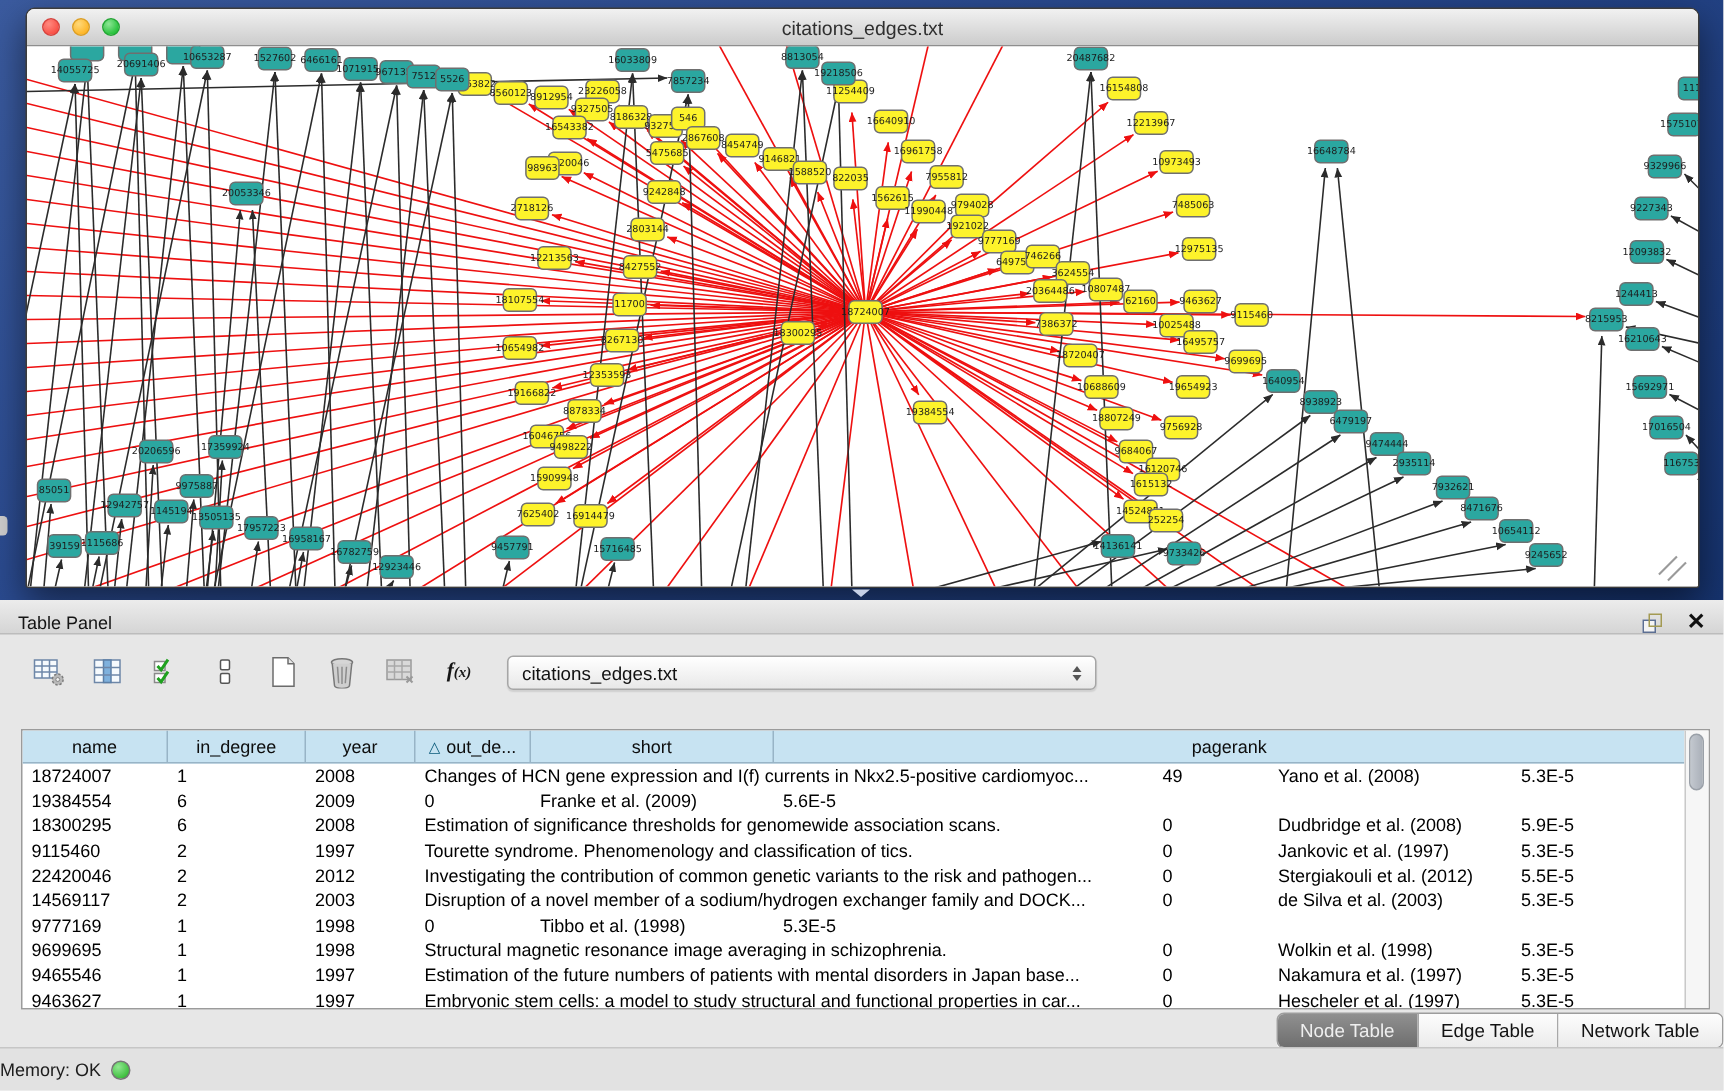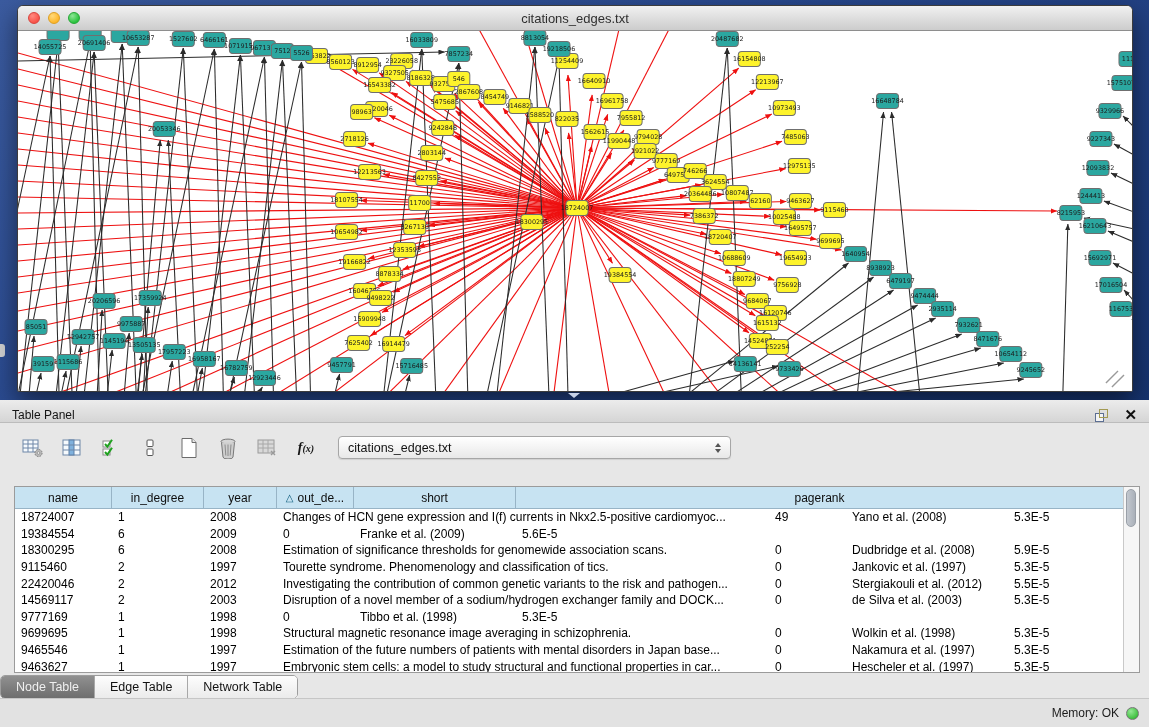--- a/index.html
+++ b/index.html
@@ -39,21 +39,21 @@
   .panel{position:absolute;left:0;top:400px;width:1149px;height:327px;background:#e7e7e7}
   .phead{height:22px;background:linear-gradient(#ececec,#d5d5d5);border-bottom:1px solid #bcbcbc;
          display:flex;align-items:flex-end;padding:0 12px;font-size:12px;color:#141414}
   .phead .sp{flex:1}
   .float-ic{width:13px;height:13px;position:relative;margin-right:16px}
   .float-ic i{position:absolute;box-sizing:border-box;display:block}
   .float-ic .b1{left:0;bottom:0;width:9px;height:9px;border:1.5px solid #5c6f93;background:#f4f4f4}
   .float-ic .b2{right:0;top:0;width:9px;height:9px;border:1.5px solid #a39a52;background:transparent}
   .close-x{font-size:15px;font-weight:700;color:#101010;line-height:1}
 
-  .toolbar{display:flex;align-items:flex-start;gap:13px;padding:13px 0 8px 20px}
+  .toolbar{display:flex;align-items:flex-end;gap:13px;padding:13px 0 8px 20px}
   .tbtn{width:26px;height:24px;display:flex;align-items:center;justify-content:center}
   .fx{font-family:"Liberation Serif",serif;font-style:italic;font-weight:700;font-size:14px;color:#141414}
   .fx small{font-size:10px}
   .combo{width:393px;height:23px;margin-left:6px;border:1px solid #a6a6a6;border-radius:4px;box-sizing:border-box;
          background:linear-gradient(#ffffff,#e8e8e8);display:flex;align-items:center;padding:0 9px;
          font-size:12.5px;color:#111;box-shadow:0 1px 1px rgba(0,0,0,.10)}
   .combo .sp{flex:1}
   .arrows{display:flex;flex-direction:column;gap:2px;align-items:center}
   .arrows .up{width:0;height:0;border-left:3.5px solid transparent;border-right:3.5px solid transparent;border-bottom:4px solid #555}
   .arrows .dn{width:0;height:0;border-left:3.5px solid transparent;border-right:3.5px solid transparent;border-top:4px solid #555}
@@ -67,30 +67,30 @@
   .th:last-child{border-right:none}
   .sortglyph{font-size:10px;color:#0a5a7a}
   .c0{width:97px}.c1{width:92px}.c2{width:73px}.c3{width:492px}.c4{width:77px}.c5{width:162px}.c6{flex:1}
   .tbody{flex:1}
   .tr{display:flex;height:16.6px;align-items:center}
   .td{box-sizing:border-box;font-size:12px;color:#000;padding-left:6px;white-space:nowrap;overflow:hidden}
   .vscroll{width:15px;flex:0 0 15px;background:#f6f6f6;border-left:1px solid #c9c9c9;position:relative}
   .thumb{position:absolute;top:2px;left:2px;width:10px;height:38px;border-radius:5px;
          background:linear-gradient(90deg,#c3c8cf,#aab0b9);border:1px solid #9aa0a8;box-sizing:border-box}
 
-  .tabs{position:absolute;left:0;right:0;top:275px;display:flex;justify-content:flex-start}
+  .tabs{position:absolute;left:0;right:0;top:275px;display:flex;justify-content:flex-end}
   .seg{display:flex;border:1px solid #9d9d9d;border-radius:5px;overflow:hidden;background:#fcfcfc;
        box-shadow:0 1px 0 rgba(255,255,255,.8)}
   .segb{padding:3px 15px;font-size:12.5px;color:#121212;border-right:1px solid #a8a8a8;
         background:linear-gradient(#fdfdfd,#ebebeb);line-height:16px}
   .segb:last-child{border-right:none}
   .segb.sel{background:linear-gradient(#909090,#6e6e6e);color:#efefef}
 
   .status{position:absolute;left:0;bottom:0;width:1149px;height:29px;border-top:1px solid #c6c6c6;
-          background:#e2e2e2;display:flex;align-items:center;justify-content:flex-end;gap:7px;
+          background:#e2e2e2;display:flex;align-items:center;justify-content:flex-start;gap:7px;
           padding-right:10px;box-sizing:border-box;font-size:12px;color:#1c1c1c}
   .dot{width:13px;height:13px;border-radius:50%;border:1px solid #767676;box-sizing:border-box;
        background:radial-gradient(circle at 35% 30%,#93e893,#3bbd3b 75%)}
 
   .ic-stroke{stroke:#6e87a8;fill:#f6fafd;stroke-width:1}
   .ic-gray{stroke:#9a9a9a;fill:#d9d9d9;stroke-width:1}
 </style>
 </head>
 <body>
 

